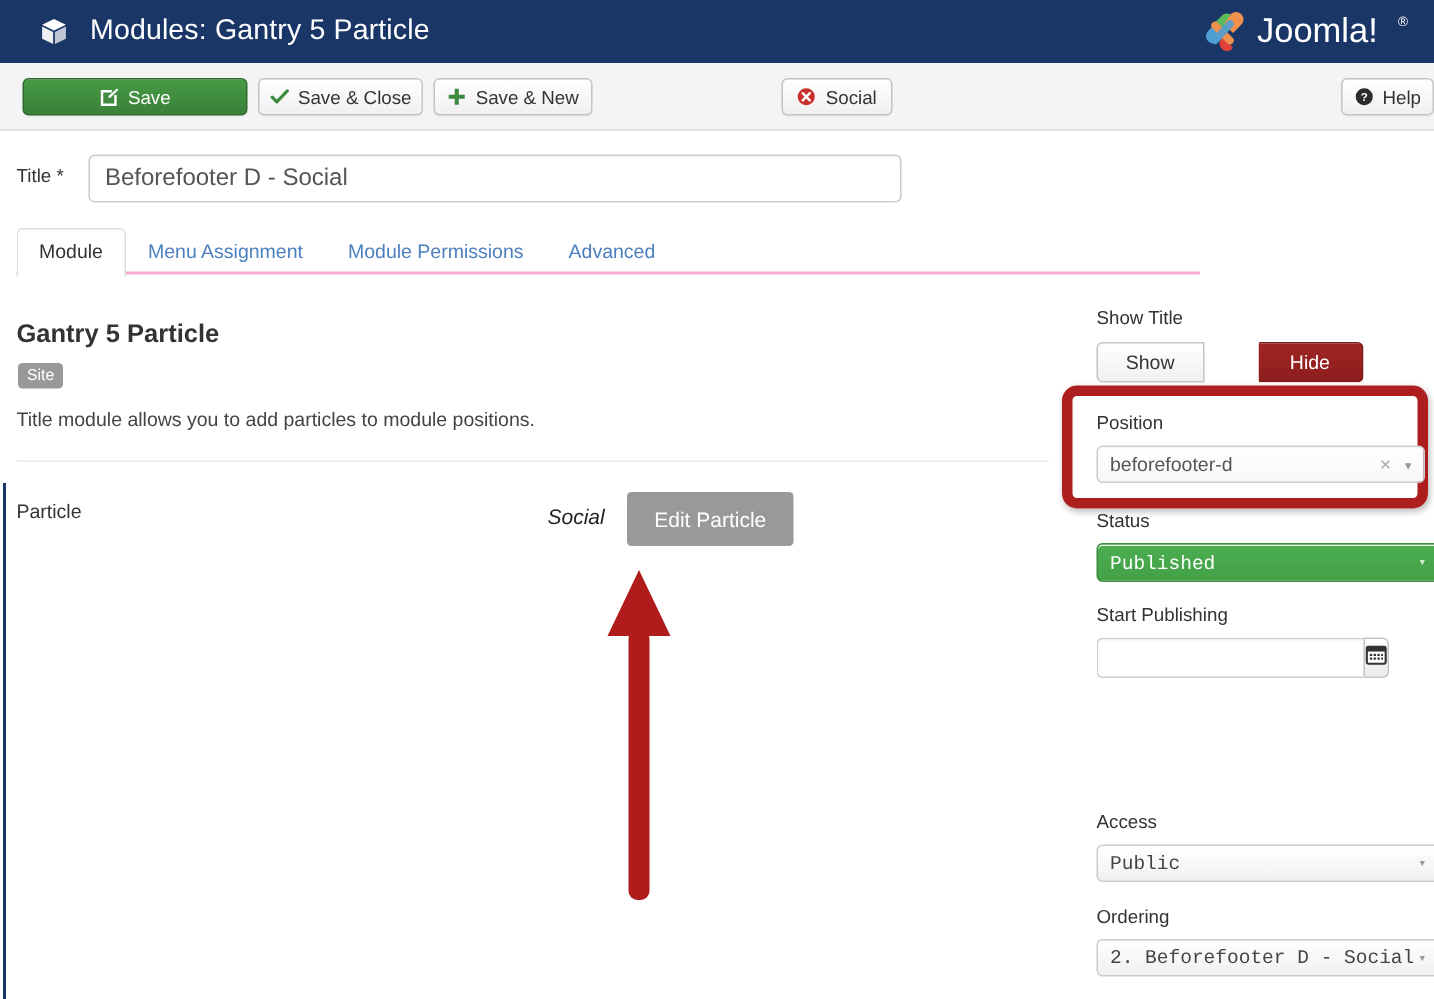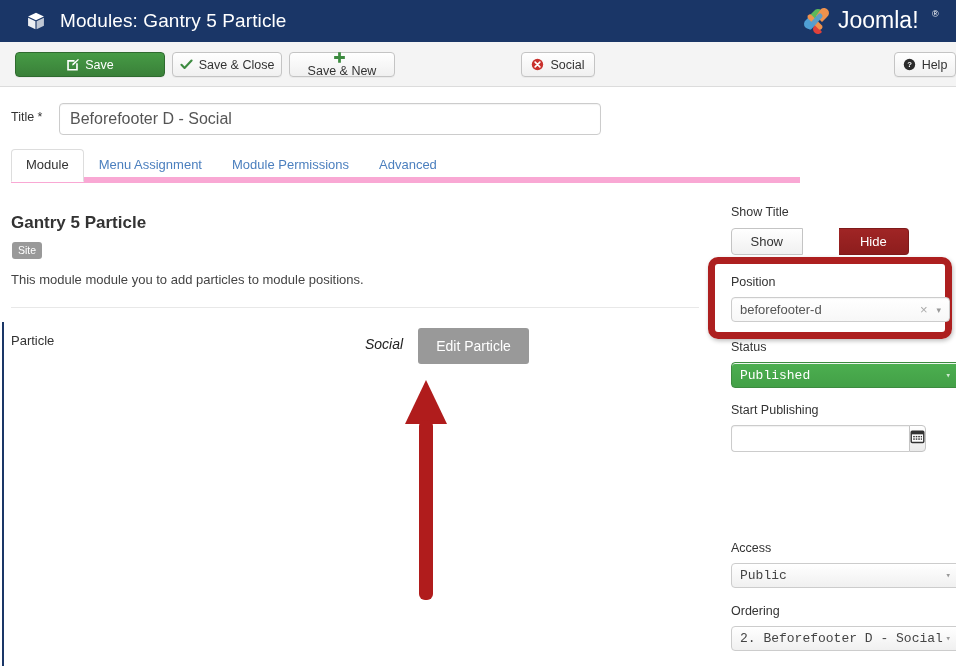--- a/index.html
+++ b/index.html
@@ -39,41 +39,41 @@
     box-shadow: 0 1px 0 rgba(0,0,0,.04);
     cursor:pointer; user-select:none;
   }
   .btn .bi { margin-right:6px; display:inline-flex; align-items:center; }
   .btn-save {
     left:15px; width:150px;
     background: linear-gradient(to bottom,#469b45 0%,#3a8039 100%);
     border:1px solid #2f6b2f; color:#fff; font-weight:400;
   }
   .btn-saveclose { left:172px; width:110px; }
-  .btn-savenew   { left:289px; width:106px;flex-direction:column; }
+  .btn-savenew   { left:289px; width:106px; }
   .btn-savecopy  { left:402px; width:112px; }
   .btn-close     { left:521px; width:74px; }
   .btn-help      { left:894px; width:62px; }
   .title-label {
     position:absolute; left:11px; top:110px;
     font-size:12.5px; color:#333;
   }
   .title-input {
     position:absolute; left:59px; top:103px; width:542px; height:32px;
     border:1px solid #cccccc; border-radius:4px; background:#fff;
     padding:0 10px; font-size:16px; color:#555;
     font-family:"Liberation Sans", sans-serif;
     box-shadow: inset 0 1px 1px rgba(0,0,0,.05);
   }
 
   
   .tabs {
     position:absolute; left:11px; top:151px; width:789px; height:32px;
-    border-bottom:6px solid #f9a8d4;
-    display:flex; align-items:center;
+    border-bottom:2px solid #f9a8d4;
+    display:flex; align-items:flex-start;
   }
   .tab {
     font-size:13px; color:#4b7fbe; padding:7px 14px 8px 14px;
     border:1px solid transparent; border-bottom:none; cursor:pointer;
     line-height:16px; position:relative; top:1px;
   }
   .tab.active {
     color:#333; background:#fff;
     border:1px solid #dddddd; border-bottom:1px solid #ffffff;
     border-radius:4px 4px 0 0;
@@ -283,21 +283,21 @@
     </div>
     <div class="tab">
       <span>Advanced</span>
     </div>
   </div>
 
   <div class="left-accent"></div>
 
   <div class="mod-heading">Gantry 5 Particle</div>
   <div class="site-badge">Site</div>
-  <div class="mod-desc">This module module you to add particles to module positions.</div>
+  <div class="mod-desc">Title module allows you to add particles to module positions.</div>
   <div class="divider"></div>
 
   <div class="particle-label">Particle</div>
   <div class="particle-value">Social</div>
   <button class="edit-particle-btn">Edit Particle</button>
 
   <div class="red-arrow">
     <svg width="60" height="226" viewBox="0 0 60 226">
       <g>
         <path d="M30 2 L51 46 L9 46 Z" fill="#b01c1c"></path>

